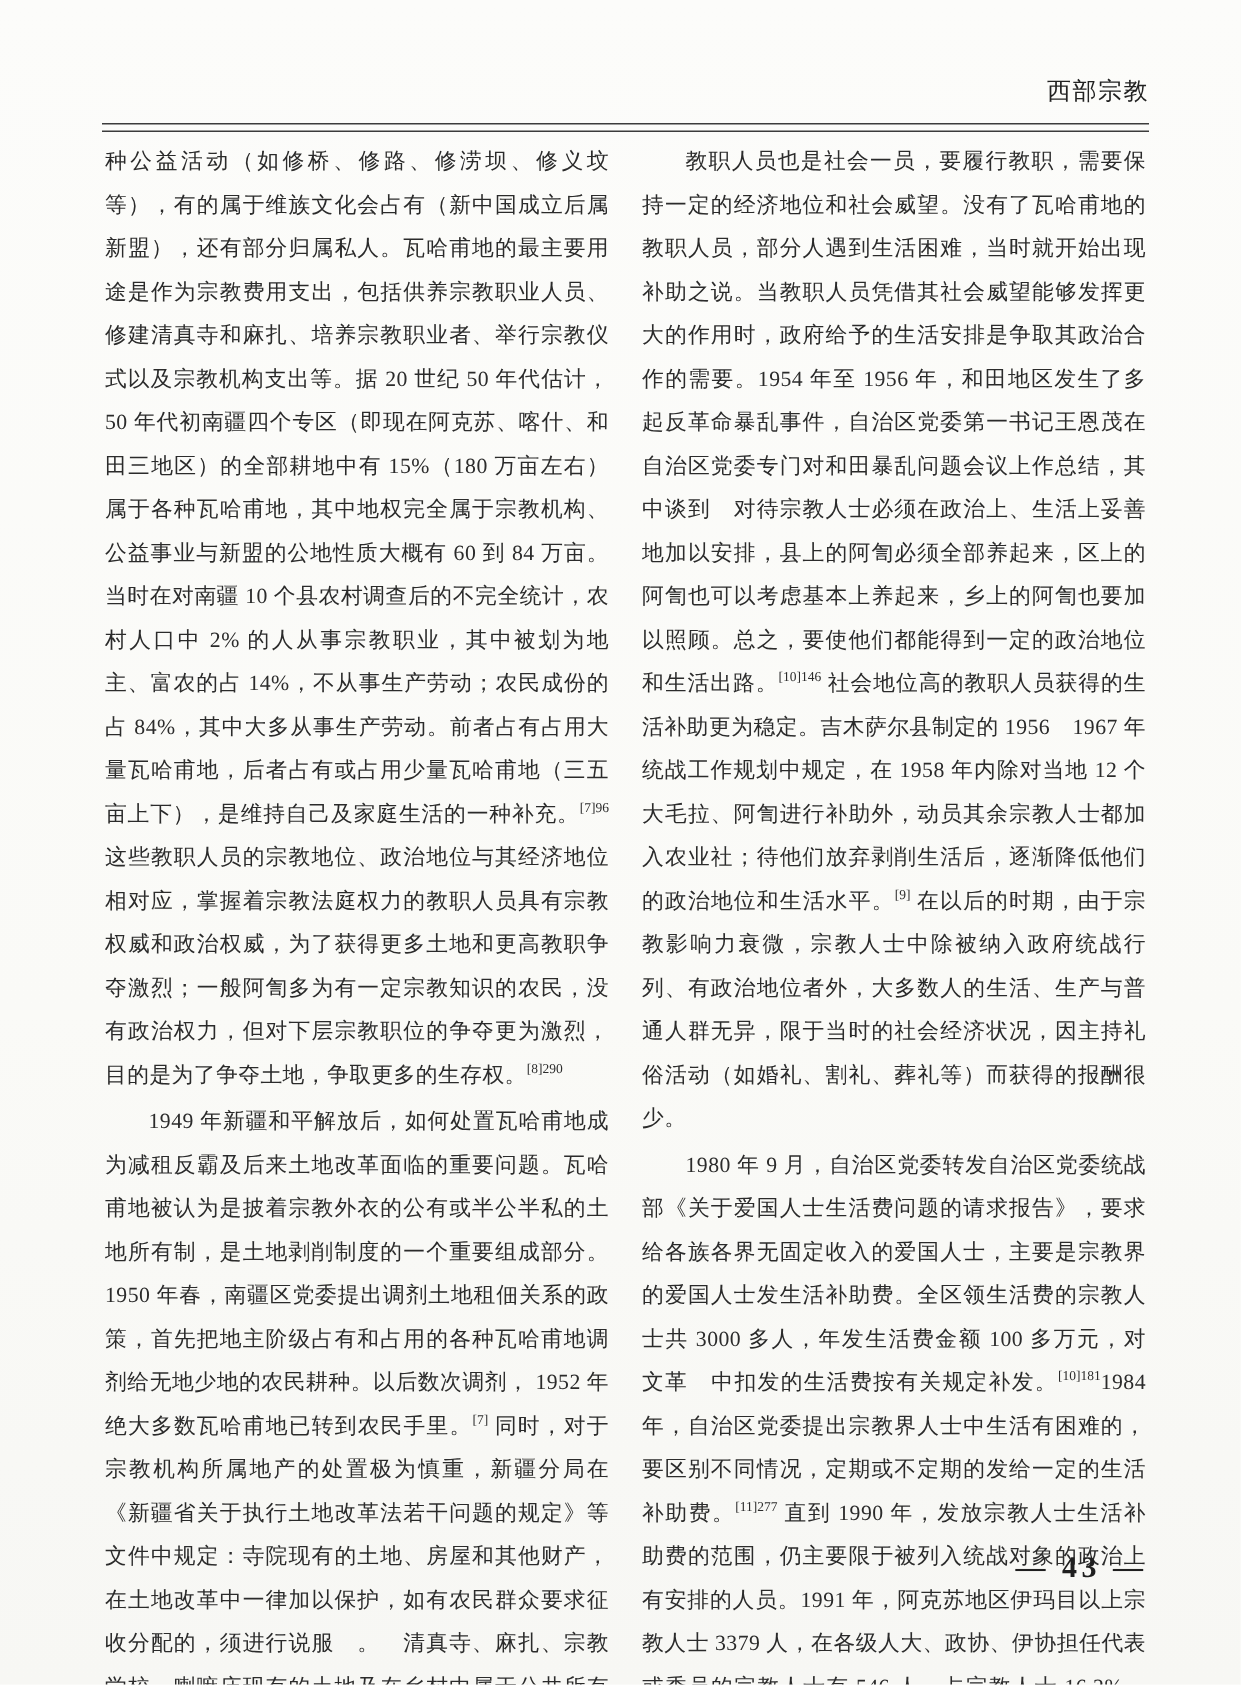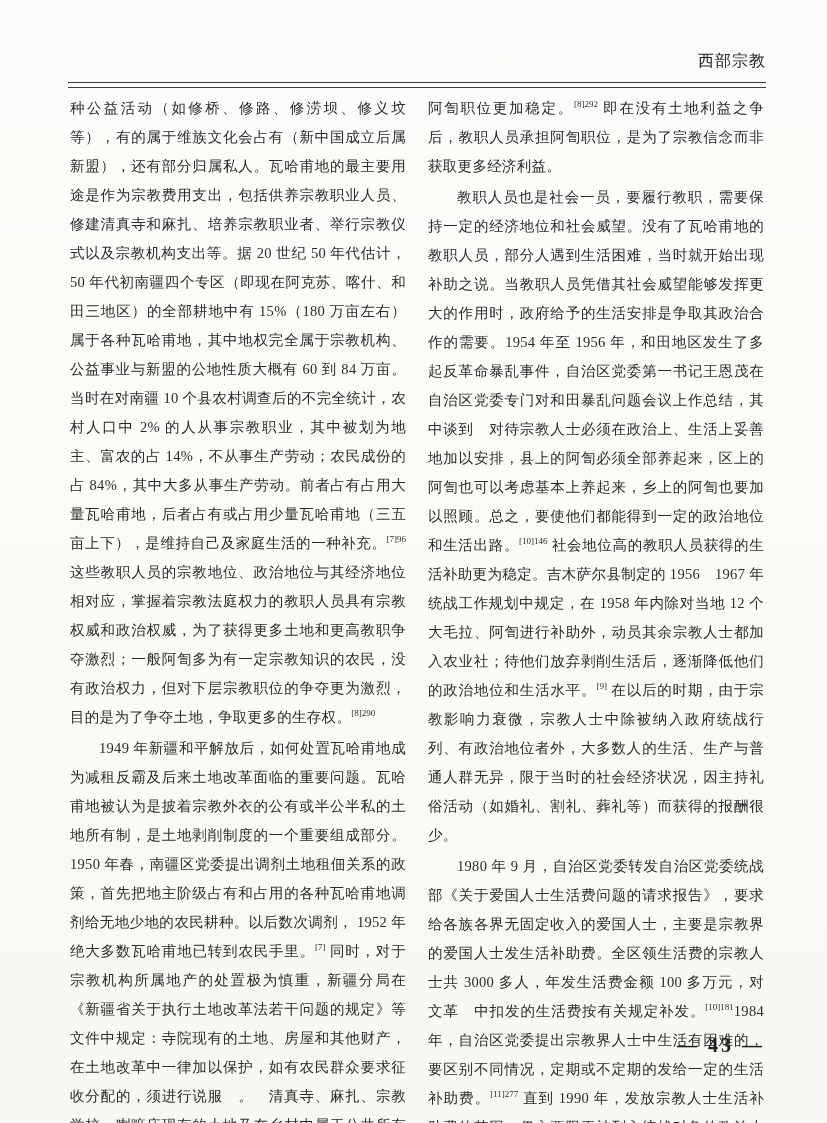--- a/index.html
+++ b/index.html
@@ -68,20 +68,19 @@
   <div class="header-title">西部宗教</div>
   <div class="rule r1" style="border-top-color: rgb(60, 60, 60);"></div>
   <div class="rule r2" style="border-top-color: rgb(60, 60, 60);"></div>
 
   <div class="columns">
     <div class="col" id="left-col" style="color: rgb(43, 43, 43);">
         <p><span>种公益活动（如修桥、修路、修涝坝、修义坟等），有的属于维族文化会占有（新中国成立后属新盟），还有部分归属私人。瓦哈甫地的最主要用途是作为宗教费用支出，包括供养宗教职业人员、修建清真寺和麻扎、培养宗教职业者、举行宗教仪式以及宗教机构支出等。据 20 世纪 50 年代估计，50 年代初南疆四个专区（即现在阿克苏、喀什、和田三地区）的全部耕地中有 15%（180 万亩左右）属于各种瓦哈甫地，其中地权完全属于宗教机构、公益事业与新盟的公地性质大概有 60 到 84 万亩。当时在对南疆 10 个县农村调查后的不完全统计，农村人口中 2% 的人从事宗教职业，其中被划为地主、富农的占 14%，不从事生产劳动；农民成份的占 84%，其中大多从事生产劳动。前者占有占用大量瓦哈甫地，后者占有或占用少量瓦哈甫地（三五亩上下），是维持自己及家庭生活的一种补充。</span><sup>[7]96</sup><span> 这些教职人员的宗教地位、政治地位与其经济地位相对应，掌握着宗教法庭权力的教职人员具有宗教权威和政治权威，为了获得更多土地和更高教职争夺激烈；一般阿訇多为有一定宗教知识的农民，没有政治权力，但对下层宗教职位的争夺更为激烈，目的是为了争夺土地，争取更多的生存权。</span><sup>[8]290</sup></p>
         <p class="indent"><span>1949 年新疆和平解放后，如何处置瓦哈甫地成为减租反霸及后来土地改革面临的重要问题。瓦哈甫地被认为是披着宗教外衣的公有或半公半私的土地所有制，是土地剥削制度的一个重要组成部分。1950 年春，南疆区党委提出调剂土地租佃关系的政策，首先把地主阶级占有和占用的各种瓦哈甫地调剂给无地少地的农民耕种。以后数次调剂， 1952 年绝大多数瓦哈甫地已转到农民手里。</span><sup>[7]</sup><span> 同时，对于宗教机构所属地产的处置极为慎重，新疆分局在《新疆省关于执行土地改革法若干问题的规定》等文件中规定：寺院现有的土地、房屋和其他财产，在土地改革中一律加以保护，如有农民群众要求征收分配的，须进行说服　。　清真寺、麻扎、宗教学校、喇嘛庙现有的土地及在乡村中属于公共所有的各种瓦哈甫地及其出租的房屋，均一律保留　。</span></p>
       </div>
     <div class="col" id="right-col" style="color: rgb(43, 43, 43);">
-        <p><span>阿訇职位更加稳定。</span><sup>[8]292</sup><span> 即在没有土地利益之争后，教职人员承担阿訇职位，是为了宗教信念而非获取更多经济利益。</span></p>
         <p class="indent"><span>教职人员也是社会一员，要履行教职，需要保持一定的经济地位和社会威望。没有了瓦哈甫地的教职人员，部分人遇到生活困难，当时就开始出现补助之说。当教职人员凭借其社会威望能够发挥更大的作用时，政府给予的生活安排是争取其政治合作的需要。1954 年至 1956 年，和田地区发生了多起反革命暴乱事件，自治区党委第一书记王恩茂在自治区党委专门对和田暴乱问题会议上作总结，其中谈到　对待宗教人士必须在政治上、生活上妥善地加以安排，县上的阿訇必须全部养起来，区上的阿訇也可以考虑基本上养起来，乡上的阿訇也要加以照顾。总之，要使他们都能得到一定的政治地位和生活出路。</span><sup>[10]146</sup><span> 社会地位高的教职人员获得的生活补助更为稳定。吉木萨尔县制定的 1956　1967 年统战工作规划中规定，在 1958 年内除对当地 12 个大毛拉、阿訇进行补助外，动员其余宗教人士都加入农业社；待他们放弃剥削生活后，逐渐降低他们的政治地位和生活水平。</span><sup>[9]</sup><span> 在以后的时期，由于宗教影响力衰微，宗教人士中除被纳入政府统战行列、有政治地位者外，大多数人的生活、生产与普通人群无异，限于当时的社会经济状况，因主持礼俗活动（如婚礼、割礼、葬礼等）而获得的报酬很少。</span></p>
         <p class="indent"><span>1980 年 9 月，自治区党委转发自治区党委统战部《关于爱国人士生活费问题的请求报告》，要求给各族各界无固定收入的爱国人士，主要是宗教界的爱国人士发生活补助费。全区领生活费的宗教人士共 3000 多人，年发生活费金额 100 多万元，对　文革　中扣发的生活费按有关规定补发。</span><sup>[10]181</sup><span>1984 年，自治区党委提出宗教界人士中生活有困难的，要区别不同情况，定期或不定期的发给一定的生活补助费。</span><sup>[11]277</sup><span> 直到 1990 年，发放宗教人士生活补助费的范围，仍主要限于被列入统战对象的政治上有安排的人员。1991 年，阿克苏地区伊玛目以上宗教人士 3379 人，在各级人大、政协、伊协担任代表或委员的宗教人士有 546 人，占宗教人士 16.2%，他们均有生活补助费。阿克苏市有政治安排的宗教人士 95 人，享受生活补贴的 99 人，年人均补贴 294.8 元。</span></p>
       </div>
   </div>
 
   <div class="page-number">— 43 —</div>
 </div>
 
 </body></html>

